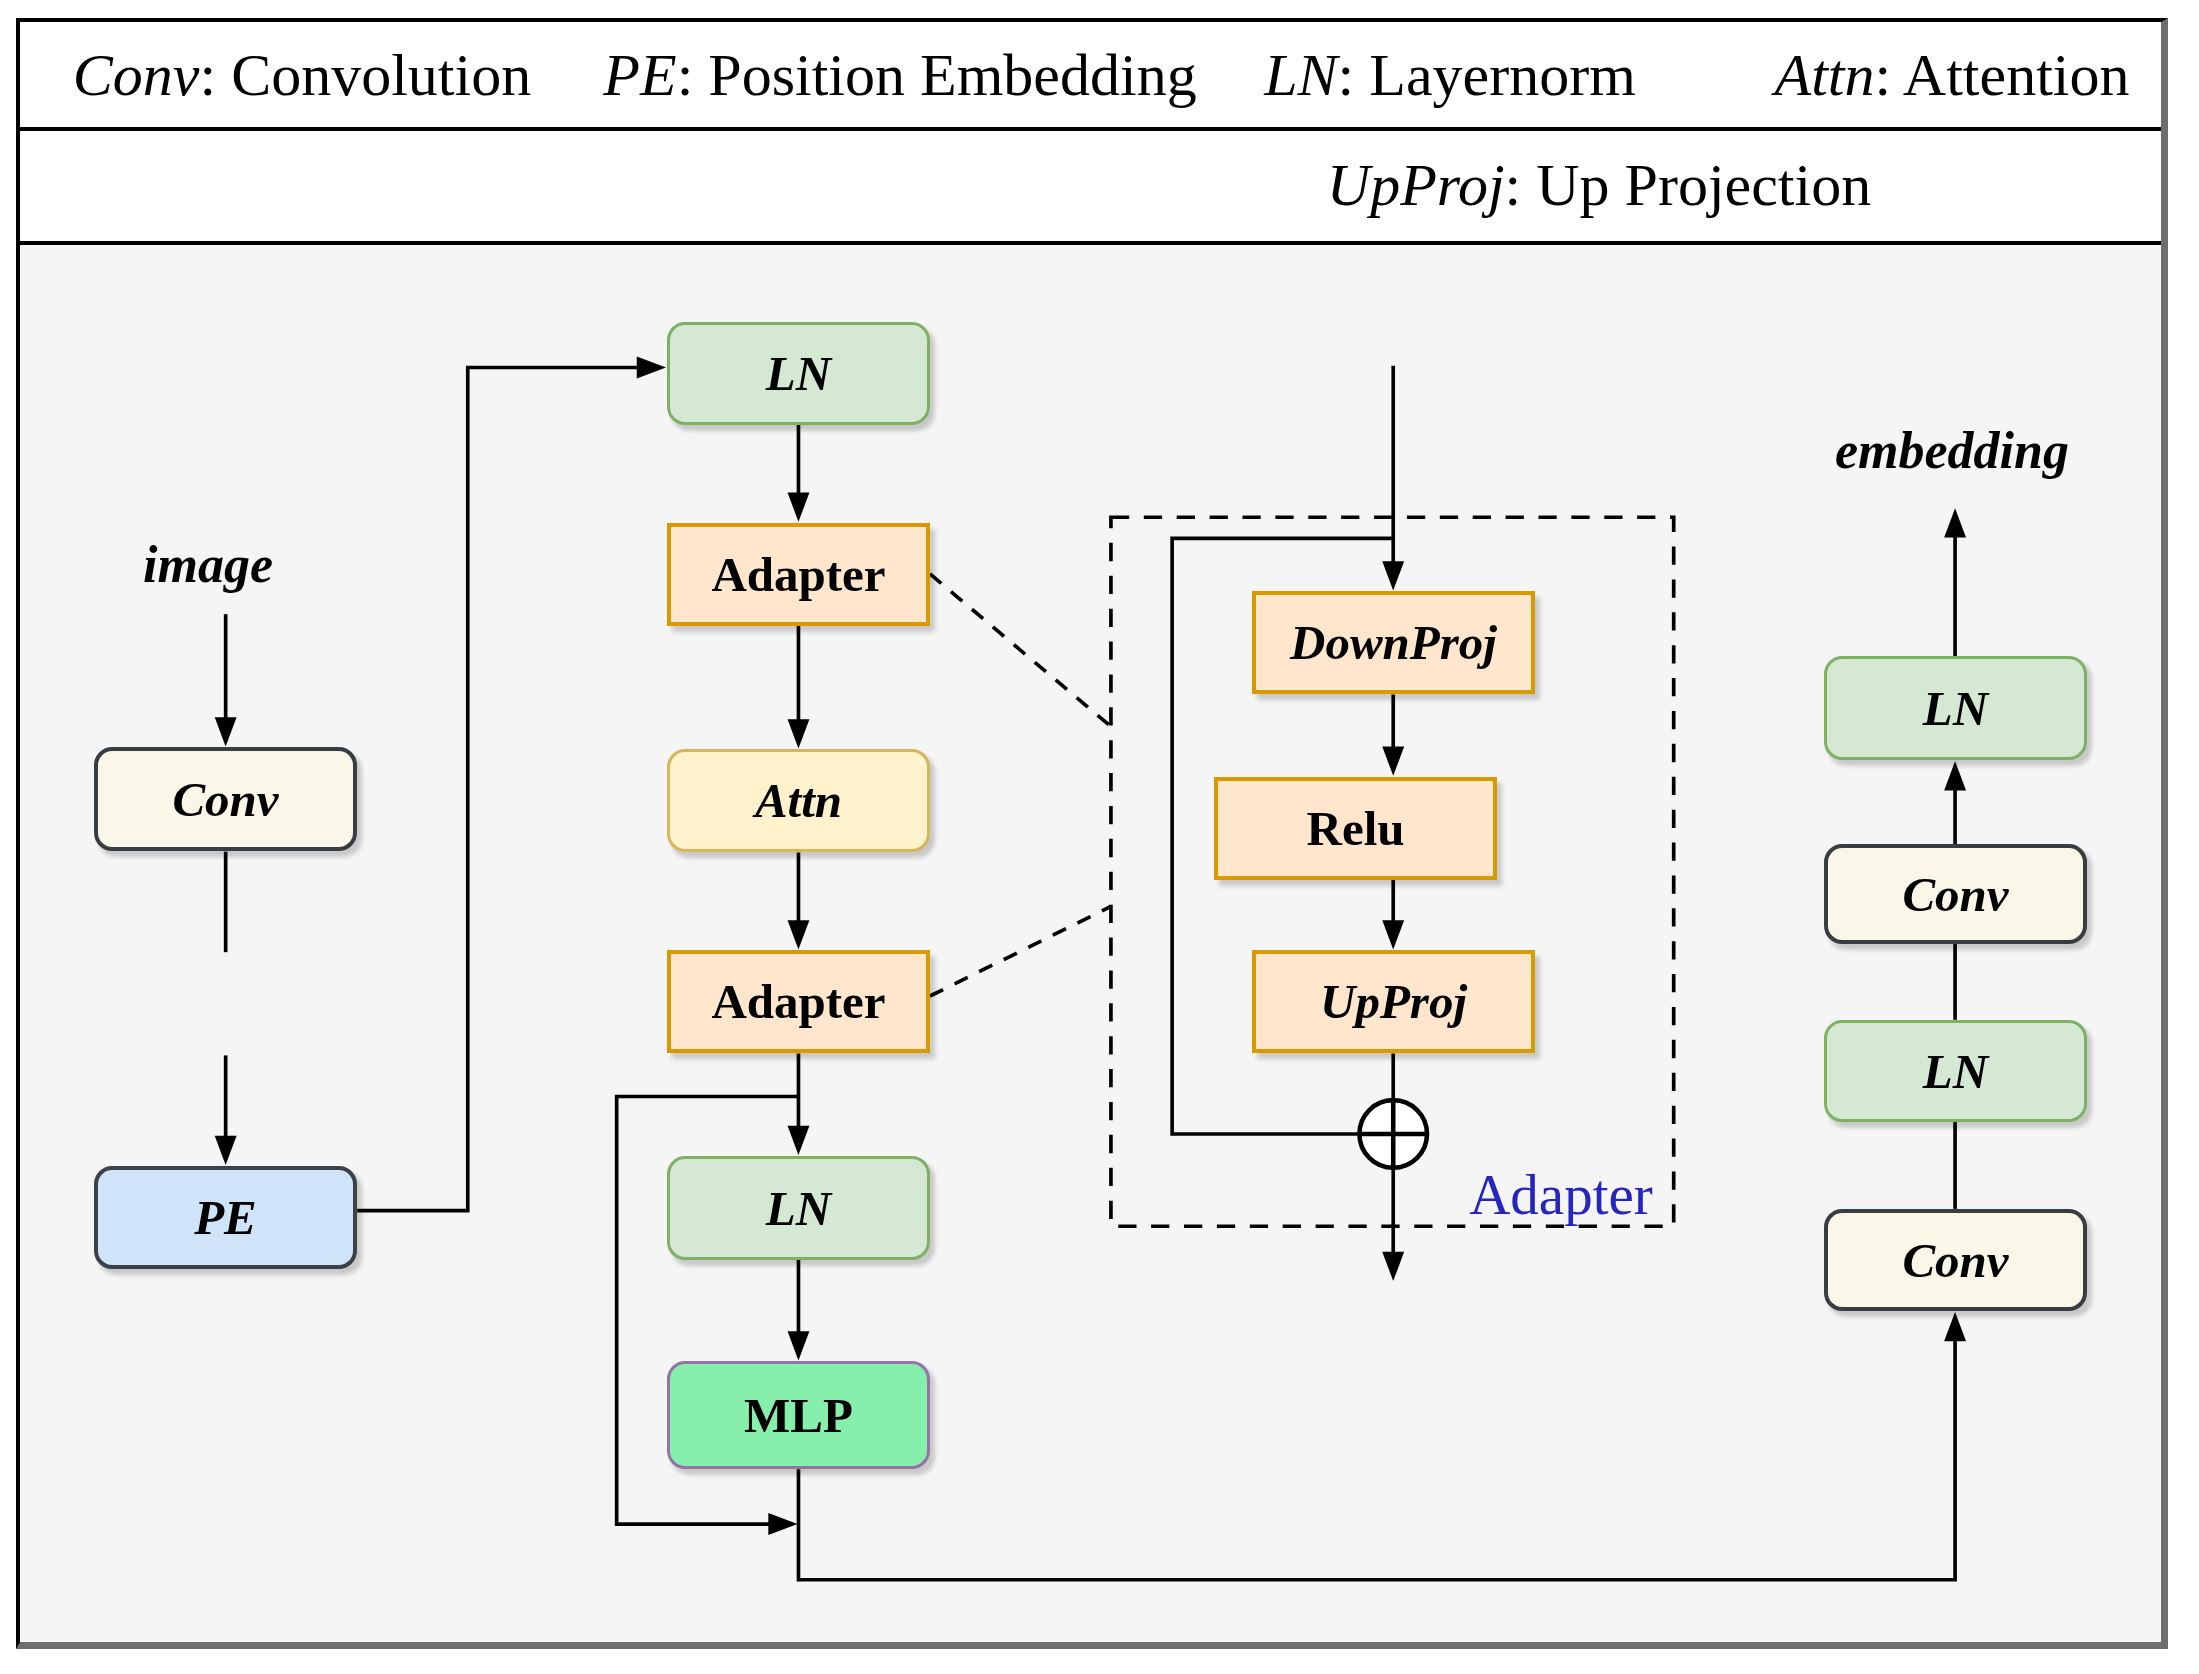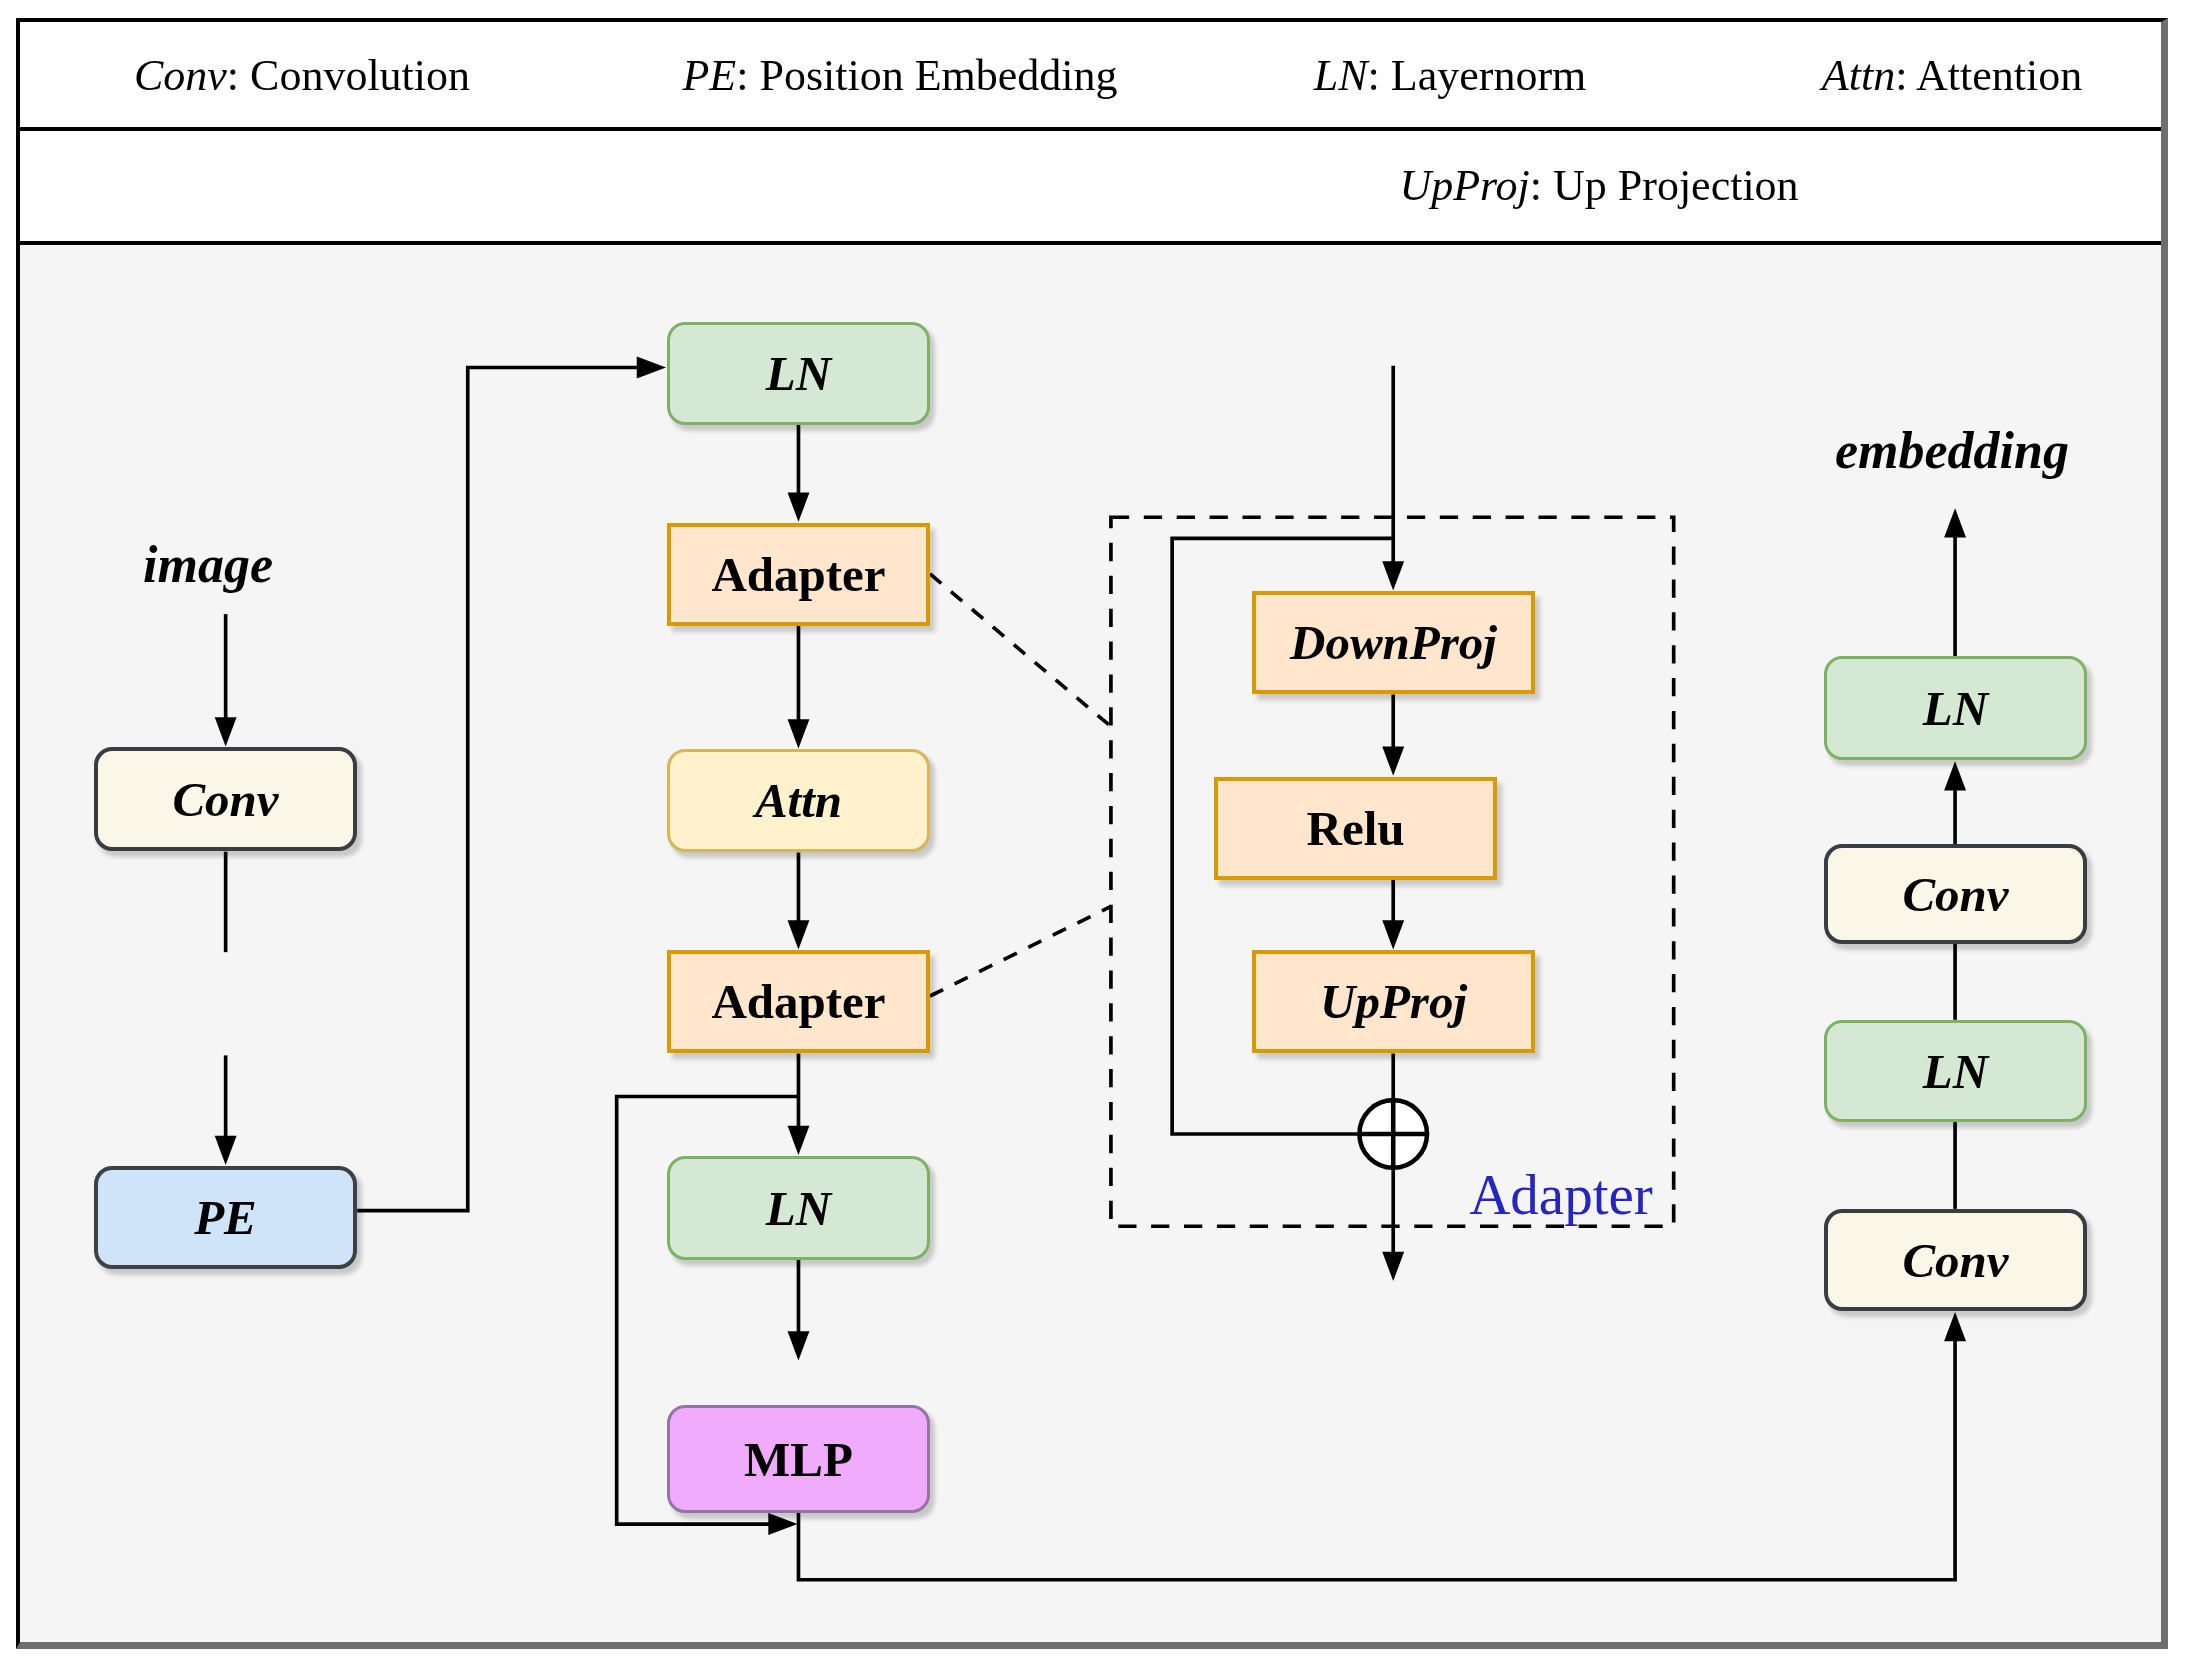--- a/index.html
+++ b/index.html
@@ -7,32 +7,32 @@
          font-family:"Liberation Serif","DejaVu Serif",serif;color:#000;}
   
   .frame{position:absolute;left:16.4px;top:18.3px;width:2152px;height:1631px;
          border-top:4.6px solid #000;border-left:4.6px solid #000;
          border-right:7.3px solid #6e6e6e;border-bottom:7.3px solid #6e6e6e;
          background:#ffffff;box-sizing:border-box;}
   .legend-sep{position:absolute;left:0;right:0;top:105px;height:3.7px;background:#000;}
   .main-panel{position:absolute;left:0;right:0;top:219px;bottom:0;background:#f5f5f5;
               border-top:4.6px solid #000;}
   
-  .legend-item{position:absolute;transform:translate(-50%,-50%);font-size:44px;white-space:nowrap;}
+  .legend-item{position:absolute;transform:translate(-50%,-50%);font-size:60px;white-space:nowrap;}
   .legend-item .term{font-style:italic;}
   
   .node{position:absolute;display:flex;align-items:center;justify-content:center;
         font-weight:bold;font-size:49px;box-sizing:border-box;
         box-shadow:4.6px 5.5px 4.6px rgba(0,0,0,0.18);}
   .rounded{border-radius:18.3px;}
   .italic{font-style:italic;}
   .green {background:#d5e8d4;border:3.7px solid #7fb165;}
   .orange{background:#ffe6cc;border:4.6px solid #d79b00;}
   .yellow{background:#fff2cc;border:3.7px solid #d6b656;}
-  .purple{background:#f0abfc;border:3.7px solid #9673a6;margin-top:44px;}
+  .purple{background:#86efac;border:3.7px solid #9673a6;}
   .cream {background:#faf7e9;border:4.6px solid #383d42;}
   .grayb {background:#ececec;border:4.6px solid #6a6a6a;}
   .blueb {background:#cfe4f9;border:4.6px solid #3b4147;}
   
   .flow-label{position:absolute;transform:translate(-50%,-50%);font-weight:bold;
               font-style:italic;font-size:52px;white-space:nowrap;}
   .adapter-caption{position:absolute;transform:translate(-50%,-50%);font-size:57px;
                    color:#2626bf;white-space:nowrap;}
   svg.wires{position:absolute;left:0;top:0;}
 </style>

